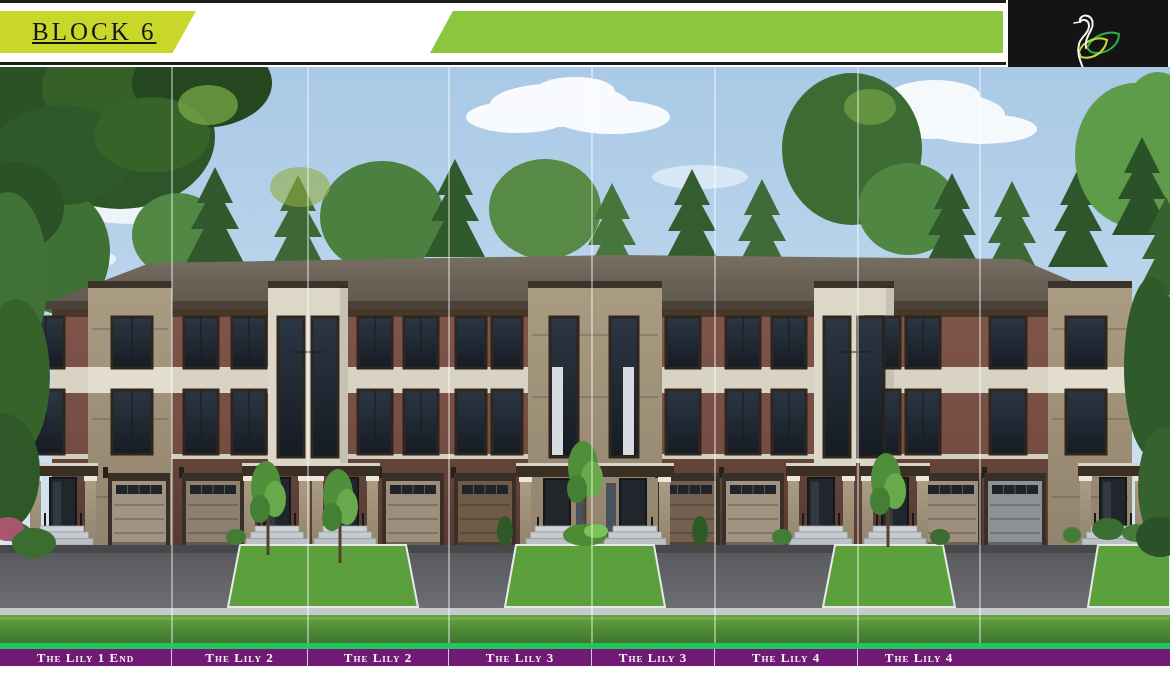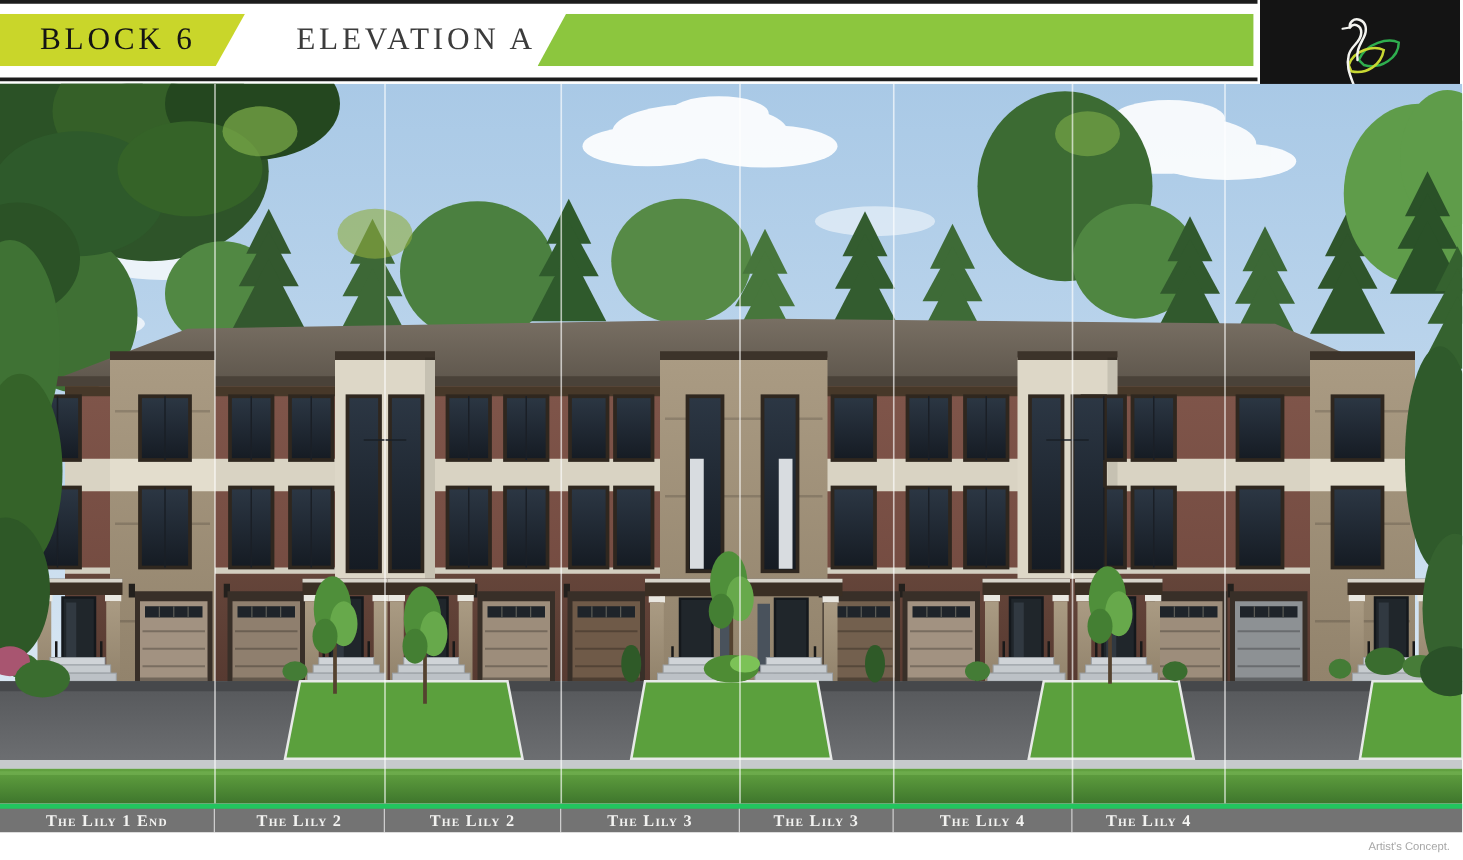--- a/index.html
+++ b/index.html
@@ -3,56 +3,55 @@
 <meta charset="utf-8">
 <style>
   html,body{margin:0;padding:0;background:#ffffff;}
   .canvas{position:relative;width:1170px;height:688px;background:#ffffff;overflow:hidden;
           font-family:"Liberation Serif",serif;}
   
   .top-rule{position:absolute;left:0;top:0;width:1006px;height:3px;background:#1c1c1c;}
   .bottom-rule{position:absolute;left:0;top:62px;width:1006px;height:3px;background:#1c1c1c;}
   .ribbon-yellow{position:absolute;left:0;top:11px;width:196px;height:42px;background:#c9d62a;
           clip-path:polygon(0 0,100% 0,88% 100%,0 100%);display:flex;align-items:center;}
-  .ribbon-yellow span{padding-left:32px;font-size:25px;letter-spacing:3px;color:#141414;}
+  .ribbon-yellow span{padding-left:32px;font-size:25px;letter-spacing:3px;color:#141414;text-decoration:underline;}
   .elevation-label{position:absolute;left:237px;top:11px;height:42px;display:flex;align-items:center;
           font-size:25px;letter-spacing:3px;color:#3c3c3c;}
   .ribbon-green{position:absolute;left:430px;top:11px;width:573px;height:42px;background:#8cc63e;
           clip-path:polygon(4% 0,100% 0,100% 100%,0 100%);}
   
   .logo-box{position:absolute;left:1008px;top:0;width:160px;height:139px;background:#141414;
           display:flex;flex-direction:column;align-items:center;}
   .logo-swan{margin-top:10px;}
   .logo-name{color:#f5f5f2;font-size:18px;letter-spacing:6px;text-indent:6px;line-height:20px;}
   .logo-tagline{color:#e8e8e4;font-size:8px;letter-spacing:2.5px;margin-top:2px;}
   .logo-tagline .of{font-style:italic;text-transform:none;letter-spacing:1px;margin-right:3px;}
   
   .render{position:absolute;left:0;top:67px;width:1170px;height:576px;}
   
   .label-bar{position:absolute;left:0;top:643px;width:1170px;height:23px;display:flex;
-          background:#737373;border-top:4px solid #22c55e;box-sizing:border-box;align-items:center;}
+          background:#701a75;border-top:6px solid #22c55e;box-sizing:border-box;align-items:center;}
   .label-cell{height:100%;box-sizing:border-box;border-right:1px solid #cdcdcd;
           display:flex;align-items:center;justify-content:center;
           color:#f3f3f1;font-variant:small-caps;font-weight:bold;font-size:13px;letter-spacing:1px;}
   .label-cell:last-child{border-right:none;}
   
   .footer{position:absolute;left:0;top:666px;width:1170px;height:22px;background:#ffffff;}
   .artists-concept{position:absolute;right:10px;top:6px;font-family:"Liberation Sans",sans-serif;
           font-size:9px;color:#a6a6a6;}
 </style>
 </head>
 <body>
 
 <div class="canvas">
 
   <div class="top-rule"></div>
   <div class="ribbon-yellow">
     <span>BLOCK 6</span>
   </div>
-  <div class="elevation-label">ELEVATION A</div>
   <div class="ribbon-green"></div>
   <div class="bottom-rule"></div>
 
   <div class="logo-box">
     <svg class="logo-swan" width="78" height="62" viewBox="0 0 78 62">
 
       <path d="M38 38 C44 24 62 20 70 24 C70 36 56 46 42 42 Z" fill="none" stroke="#2fae4e" stroke-width="2"></path>
       <path d="M30 42 C34 30 50 26 58 30 C56 42 44 50 32 47 Z" fill="none" stroke="#c8d833" stroke-width="2"></path>
 
       <path d="M34 58 C30 48 28 42 30 34 C32 26 40 24 40 16 C40 10 34 8 31 12 M31 12 C30 8 34 4 39 6 C44 8 45 14 42 20 C39 26 36 30 37 38" fill="none" stroke="#f3f3ef" stroke-width="2" stroke-linecap="round"></path>
@@ -444,17 +443,14 @@
   <div class="label-bar">
     <div class="label-cell" style="width:172px">The Lily 1 End</div>
     <div class="label-cell" style="width:136px">The Lily 2</div>
     <div class="label-cell" style="width:141px">The Lily 2</div>
     <div class="label-cell" style="width:143px">The Lily 3</div>
     <div class="label-cell" style="width:123px">The Lily 3</div>
     <div class="label-cell" style="width:143px">The Lily 4</div>
     <div class="label-cell" style="width:122px">The Lily 4</div>
   </div>
 
-  <div class="footer">
-    <span class="artists-concept">Artist's Concept.</span>
-  </div>
 
 </div>
 
 </body></html>

